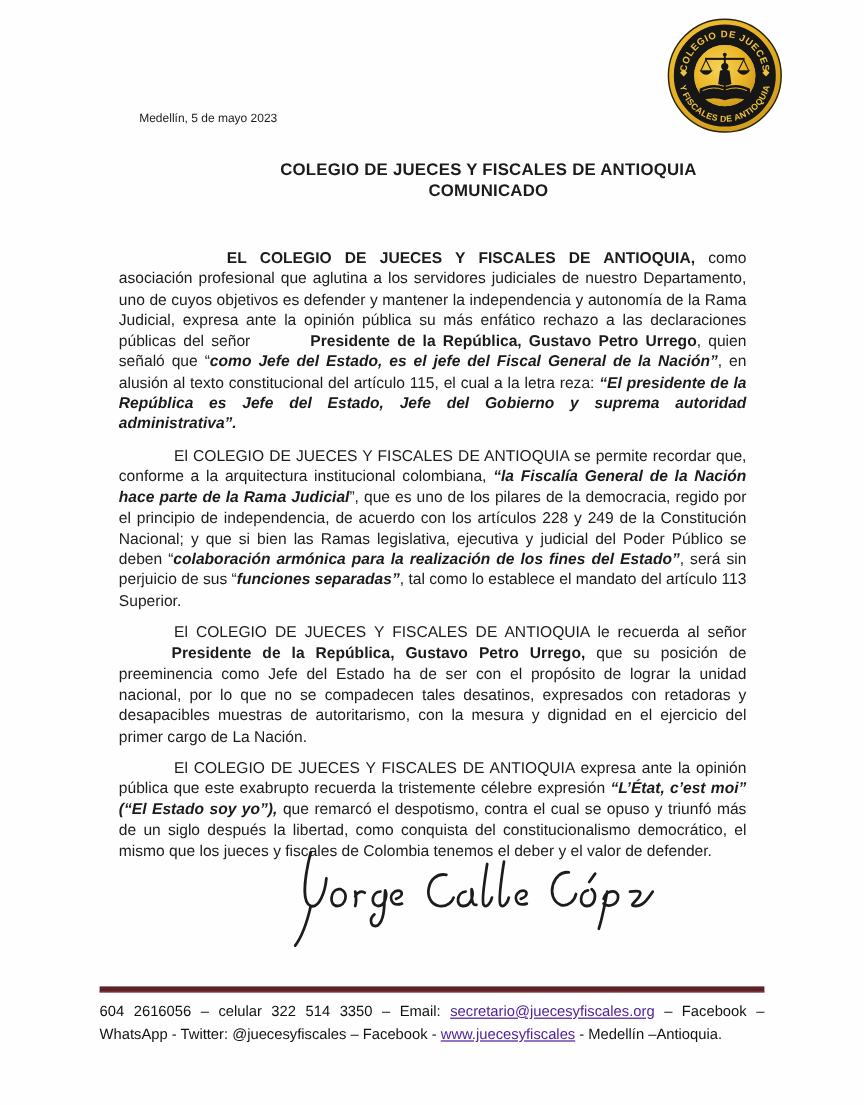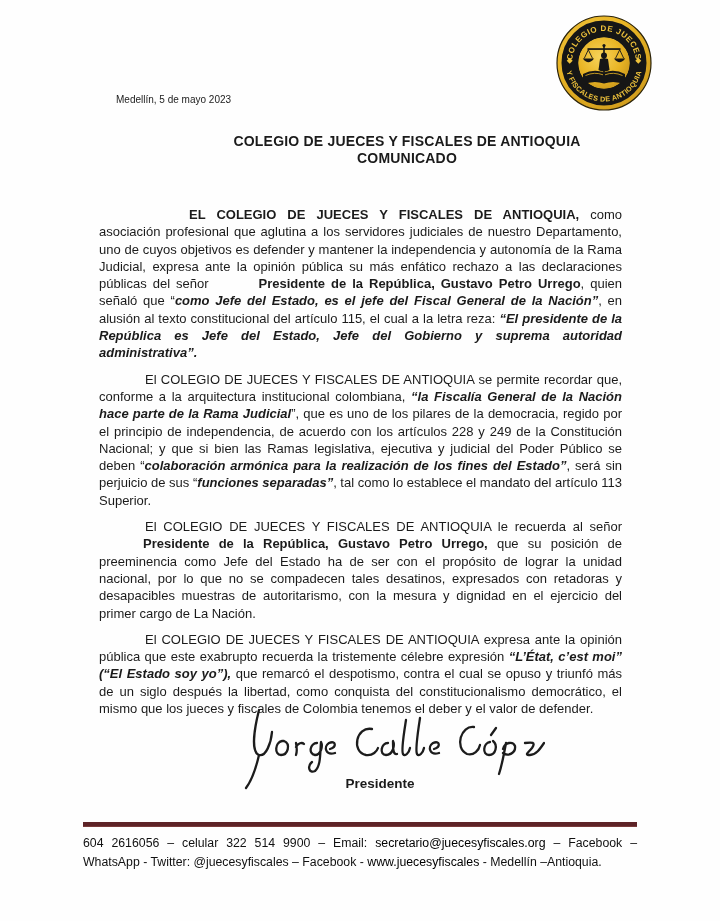--- a/index.html
+++ b/index.html
@@ -51,21 +51,21 @@
   }
   .footer-rule {
     height: 4px; background: #5d2327; border-bottom: 1px solid #7a3a3a;
     margin-bottom: 7px;
   }
   .footer-line {
     font-size: 12.3px; line-height: 19px; color: #111;
   }
   .footer-line.justified { text-align: justify; text-align-last: justify; }
   .footer a, .footer .link {
-    color: #000000; cursor: pointer;
+    color: #4c1d95; text-decoration: underline; cursor: pointer;
   }
 </style>
 </head>
 <body>
 
 <div class="page">
 
   <div class="seal">
     <svg width="100" height="100" viewBox="0 0 100 100">
       <defs>
@@ -141,22 +141,21 @@
         <path d="M 209 51 C 216 49 215 42 208 45 C 202 49 205 58 214 55"></path>
         <path d="M 249 29 C 236 27 229 50 242 56 C 249 58 254 52 255 47"></path>
         <path d="M 265 44 C 258 45 257 57 264 57 C 271 57 273 47 268 43 M 266 37 L 271 30"></path>
         <path d="M 281 45 C 279 56 277 67 274 76 M 278 51 C 280 44 288 43 290 48 C 291 55 283 59 278 55"></path>
         <path d="M 300 45 C 307 44 311 44 307 50 C 303 55 299 57 305 57 C 311 57 315 51 319 45"></path>
       </g>
     </svg>
   </div>
 
   <div class="signatory">
-    <div class="sig-title">Presidente</div>
   </div>
 
   <div class="footer">
     <div class="footer-rule"></div>
-    <div class="footer-line justified"><span>604 2616056 – celular 322 514 9900 – Email: </span><a>secretario@juecesyfiscales.org</a><span> – Facebook –</span></div>
+    <div class="footer-line justified"><span>604 2616056 – celular 322 514 3350 – Email: </span><a>secretario@juecesyfiscales.org</a><span> – Facebook –</span></div>
     <div class="footer-line"><span>WhatsApp - Twitter: @juecesyfiscales –  Facebook - </span><a>www.juecesyfiscales</a><span> - Medellín –Antioquia.</span></div>
   </div>
 
 </div>
 
 </body></html>

